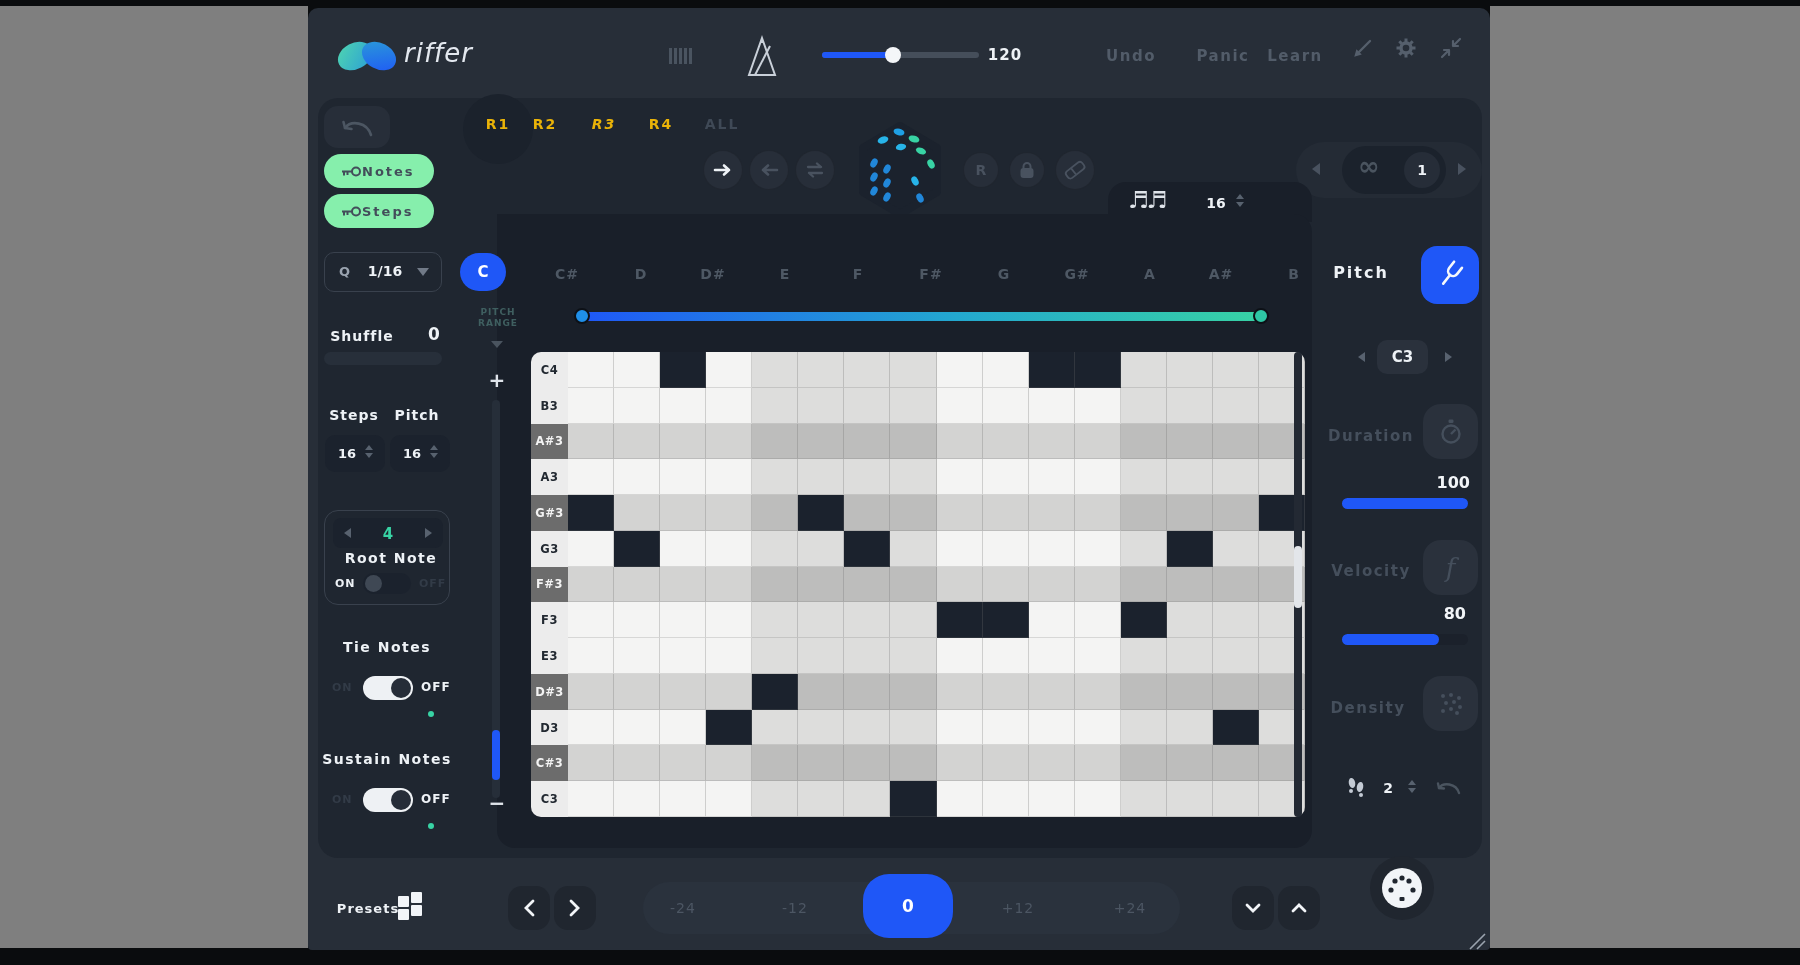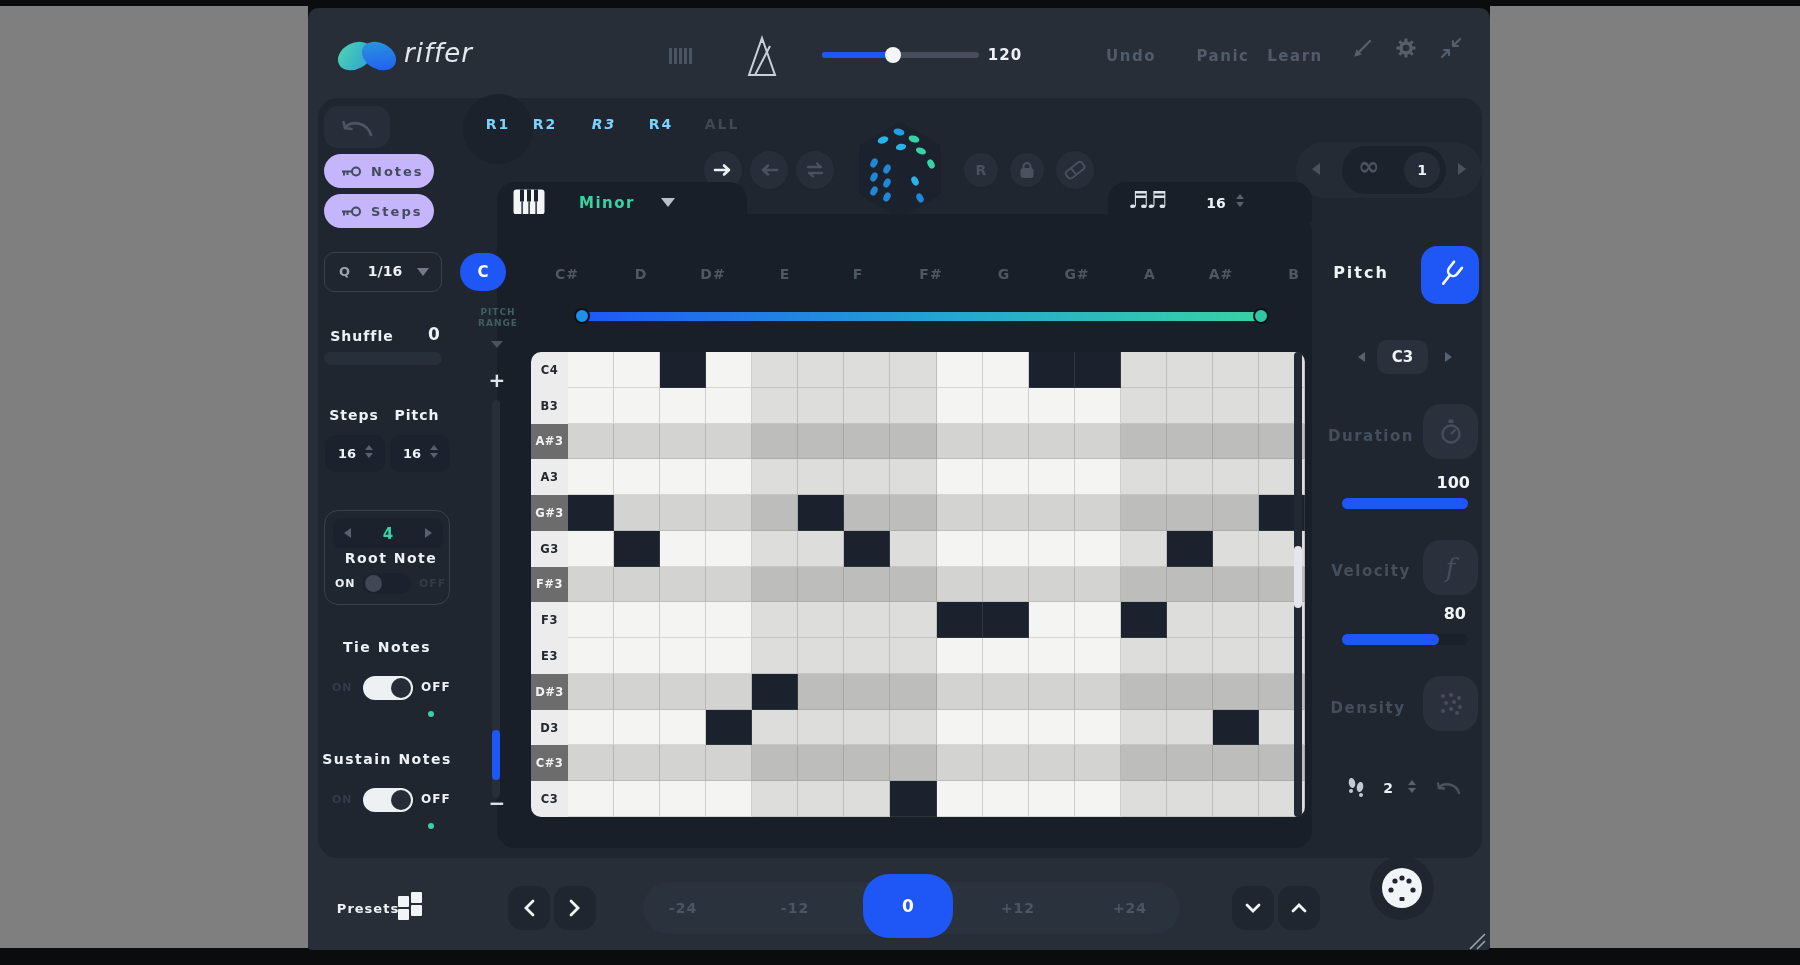--- a/index.html
+++ b/index.html
@@ -20,23 +20,23 @@
   
   .logo-text { left:96px; top:30px; font-size:26px; font-weight:300; color:#e3e8ef; letter-spacing:1px;font-style:italic; }
   .menu-item { font-size:15px; font-weight:bold; color:#525c69; letter-spacing:1.5px; }
   .tempo-track { left:514px; top:44px; width:157px; height:6px; background:#454e5a; border-radius:3px; }
   .tempo-fill { width:71px; height:6px; background:#1f57f7; border-radius:3px; }
   .tempo-knob { left:577px; top:39px; width:16px; height:16px; border-radius:50%; background:#f4f6f8; }
 
   
   .back-btn { left:16px; top:98px; width:66px; height:42px; border-radius:14px; background:#272e39; }
   .r1-circle { left:155px; top:86px; width:70px; height:70px; border-radius:50%; background:#1b222c; }
-  .rtab { position:absolute; top:108px; transform:translateX(-50%); font-size:14px; font-weight:bold; letter-spacing:2px; color:#7dd3fc; cursor:default; }
+  .rtab { position:absolute; top:108px; transform:translateX(-50%); font-size:14px; font-weight:bold; letter-spacing:2px; color:#eab308; cursor:default; }
   .rtab.dim { color:#3f4956; }
-  .lockpill { left:16px; width:110px; height:34px; border-radius:17px; background:#c4b5fd; display:flex; align-items:center; gap:9px; padding-left:16px; }
+  .lockpill { left:16px; width:110px; height:34px; border-radius:17px; background:#86efac; display:flex; align-items:center; padding-left:16px; }
   .lockpill span { font-size:13px; font-weight:bold; letter-spacing:2px; color:#434d5a; }
   .circ-btn { position:absolute; border-radius:50%; background:#272e39; box-shadow:0 0 0 1px #20262f; display:flex; align-items:center; justify-content:center; }
   .nav-pill { left:988px; top:134px; width:186px; height:56px; border-radius:28px; background:#242b35; }
   .loop-pill { left:46px; top:4px; width:104px; height:48px; border-radius:24px; background:#1b222c; position:absolute; }
   .count-circle { position:absolute; left:62px; top:6px; width:36px; height:36px; border-radius:50%; background:#262d38; text-align:center; line-height:36px; font-size:14px; font-weight:bold; color:#eef2f6; }
 
   
   .tab-l { left:189px; top:174px; width:250px; height:40px; border-radius:18px 18px 0 0; background:#191f29; }
   .tab-r { left:800px; top:174px; width:204px; height:40px; border-radius:18px 18px 0 0; background:#191f29; }
   .piano-panel { left:189px; top:206px; width:815px; height:634px; background:#191f29; border-radius:0 18px 18px 18px; }
@@ -81,21 +81,21 @@
   .c3box { left:1069px; top:332px; width:51px; height:34px; background:#2a313c; border-radius:10px; text-align:center; line-height:34px; font-size:15px; font-weight:bold; color:#eef2f6; }
   .rp-label { font-size:15px; font-weight:bold; color:#454f5c; letter-spacing:1.5px; }
   .rp-btn { position:absolute; width:55px; height:55px; background:#2a313c; border-radius:18px; display:flex; align-items:center; justify-content:center; }
   .rp-val { font-size:16px; font-weight:bold; color:#f2f5f8; }
   .bar { position:absolute; width:126px; height:11px; border-radius:6px; background:#1b212b; }
   .bar .fill { height:11px; border-radius:6px; background:#1f57f7; }
 
   
   .sq-btn { position:absolute; width:42px; height:44px; background:#20262f; border-radius:14px; display:flex; align-items:center; justify-content:center; }
   .transpose { left:335px; top:874px; width:537px; height:52px; background:#2a323d; border-radius:26px; }
-  .t-opt { position:absolute; top:892px; transform:translateX(-50%); font-size:14px; font-weight:bold; color:#4c5663; letter-spacing:1px; }
+  .t-opt { position:absolute; top:892px; transform:translateX(-50%); font-size:14px; font-weight:normal; color:#4c5663; letter-spacing:1px; }
   .t-pill { left:555px; top:866px; width:90px; height:64px; background:#1f57f7; border-radius:26px; text-align:center; line-height:64px; color:#fff; font-size:17px; font-weight:bold; }
   .midi-bg { left:1062px; top:848px; width:64px; height:64px; border-radius:50%; background:#20262f; }
 
   svg { display:block; }
 </style>
 </head>
 <body>
 
 <div class="strip" style="top:0;height:6px"></div>
 <div class="strip" style="top:948px;height:17px"></div>
@@ -277,35 +277,20 @@
       <span style="position:absolute;left:16px;top:5px;font-size:26px;font-weight:bold;color:#4a545f">∞</span>
       <div class="count-circle">1</div>
     </div>
     <div class="abs" style="left:160px;top:20px">
       <svg width="12" height="14" viewBox="0 0 12 14">
           <path d="M2 1 L10 7 L2 13 Z" fill="#49525f"></path>
         </svg>
     </div>
   </div>
 
-  <div class="tab-l abs">
-    <div class="abs" style="left:16px;top:7px">
-      <svg width="32" height="26" viewBox="0 0 32 26">
-        <rect x="0.5" y="0.5" width="31" height="25" rx="3" fill="#f2f4f6"></rect>
-        <rect x="7" y="0.5" width="4" height="12" fill="#191f29"></rect>
-        <rect x="14" y="0.5" width="4" height="12" fill="#191f29"></rect>
-        <rect x="21" y="0.5" width="4" height="12" fill="#191f29"></rect>
-        <rect x="8.4" y="12.5" width="1.4" height="13" fill="#191f29"></rect>
-        <rect x="15.4" y="12.5" width="1.4" height="13" fill="#191f29"></rect>
-        <rect x="22.4" y="12.5" width="1.4" height="13" fill="#191f29"></rect>
-      </svg>
-    </div>
-    <div class="txt bold c-teal center" style="left:110px;top:12px;font-size:15px;letter-spacing:1.5px">Minor</div>
-    <div class="abs" style="left:164px;top:16px;width:0;height:0;border-left:7px solid transparent;border-right:7px solid transparent;border-top:9px solid #b8c0ca"></div>
-  </div>
 
   <div class="tab-r abs">
     <span style="position:absolute;left:20px;top:5px;font-size:23px;color:#dfe4ea;letter-spacing:-2px">♬♬</span>
     <div class="txt bold c-white center" style="left:108px;top:13px;font-size:14px">16</div>
     <div class="arrows-ud" style="left:128px;top:12px">
       <div class="tri up"></div>
         <div class="tri dn"></div>
     </div>
   </div>
 

